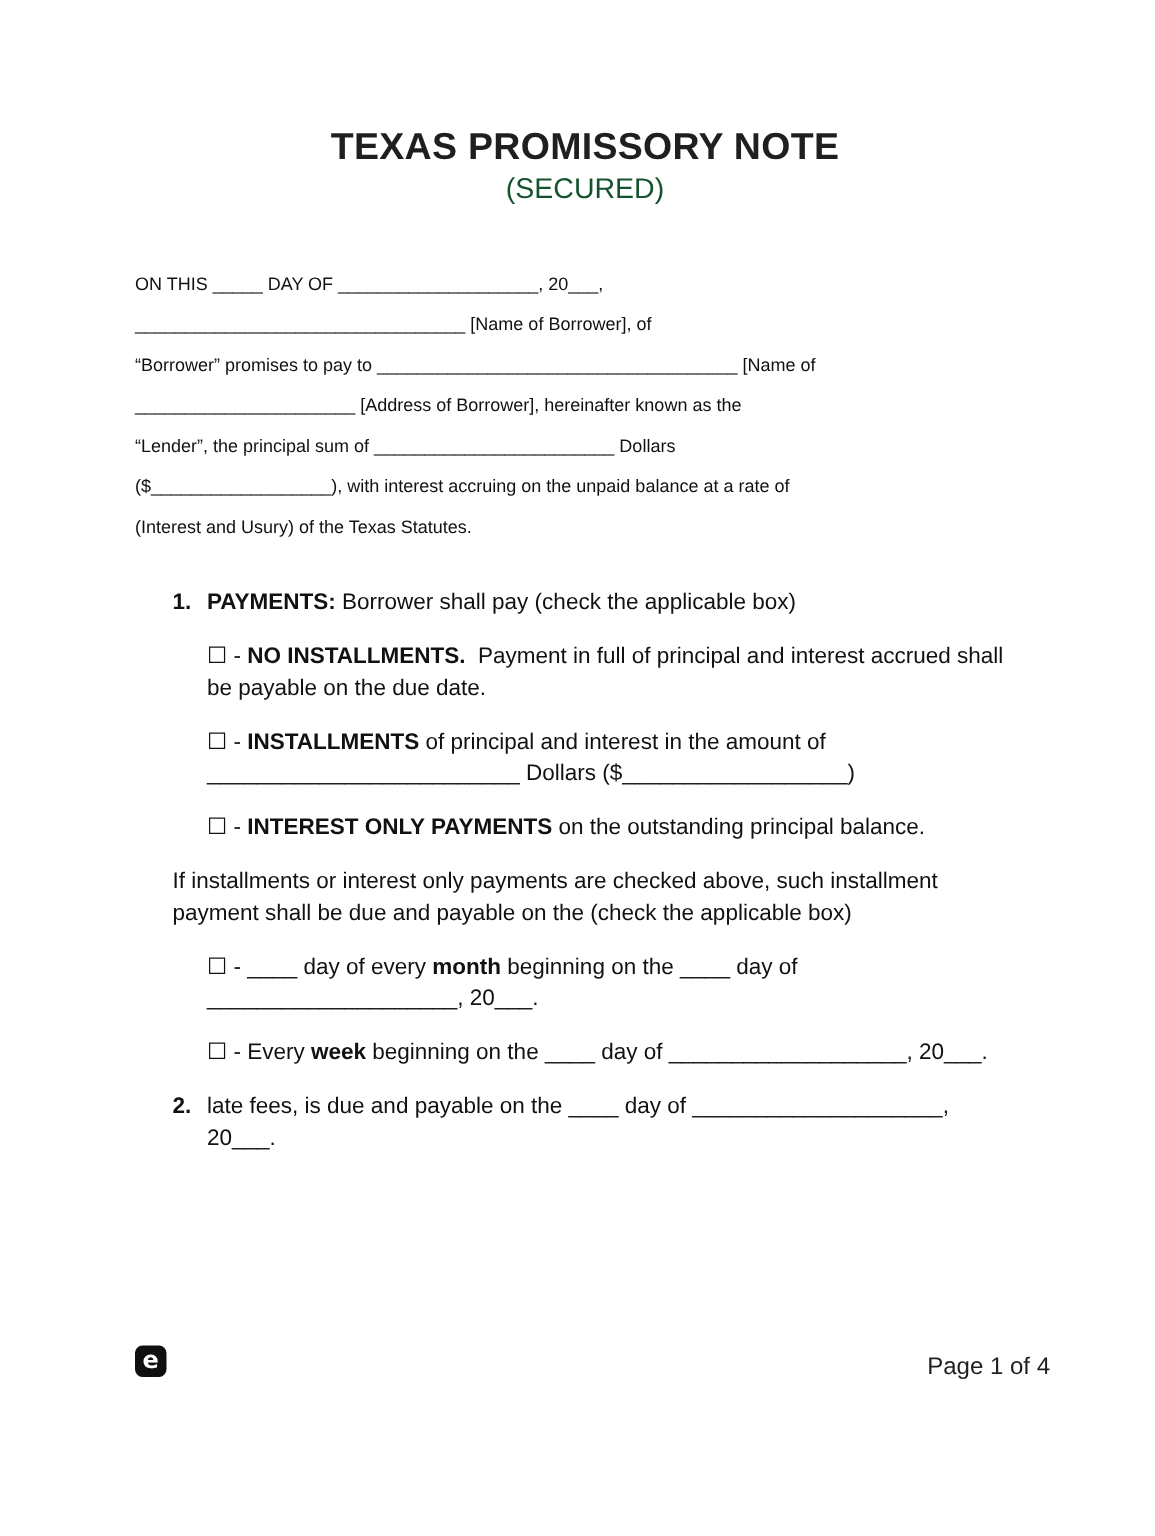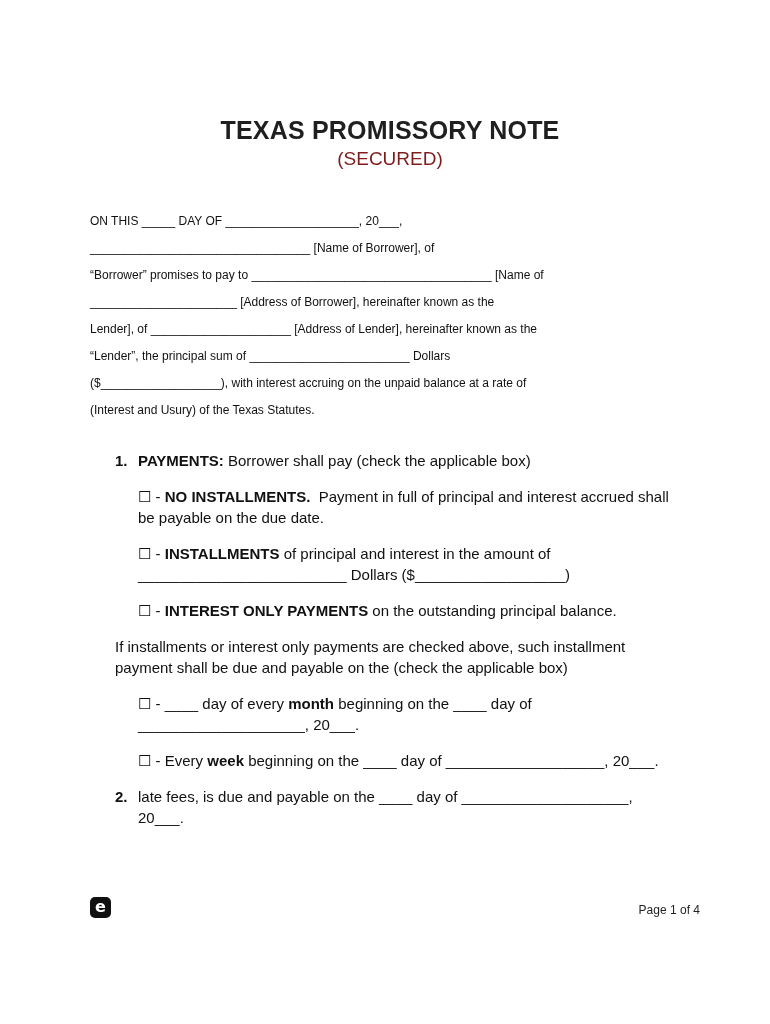--- a/index.html
+++ b/index.html
@@ -6,32 +6,32 @@
   .page {
     position:relative;
     width:770px; height:1024px;
     background:#ffffff;
     font-family:"Liberation Sans", sans-serif;
     color:#111;
     overflow:hidden;
   }
   .content { position:absolute; left:90px; top:0; width:600px; }
   .title {
-    margin-top:116px;
+    margin-top:84px;
     text-align:center;
     font-size:25px;
     font-weight:bold;
     color:#1f1f1f;
     letter-spacing:0.2px;
   }
   .subtitle {
     margin-top:3px;
     text-align:center;
     font-size:19px;
-    color:#7f1d1d;
+    color:#14532d;
   }
   .intro { margin-top:38px; font-size:12px; line-height:27px; }
   .line { white-space:pre; }
   .list { font-size:15px; line-height:21px; }
   .row { display:flex; margin-left:25px; }
   .sec1head { margin-top:26px; }
   .sec2 { margin-top:15px; }
   .num { flex:0 0 23px; font-weight:bold; }
   .rowbody { flex:1; }
   .option { margin-left:48px; margin-top:15px; }
@@ -41,38 +41,37 @@
     position:absolute; left:90px; top:897px;
     width:21px; height:21px;
     background:#101010; color:#ffffff;
     border-radius:5px;
     font-family:"DejaVu Sans", sans-serif;
     font-weight:bold; font-size:16px; line-height:20px;
     text-align:center;
   }
   .pagenum {
     position:absolute; right:70px; top:903px;
-    font-size:12px; color:#1f1f1f;
+    font-size:16px; color:#1f1f1f;
   }
 </style>
 </head>
 <body>
 
 <div class="page">
   <div class="content">
 
     <div class="title">TEXAS PROMISSORY NOTE</div>
     <div class="subtitle">(SECURED)</div>
 
     <div class="intro">
         <div class="line"><span>ON THIS _____ DAY OF ____________________, 20___,</span></div>
         <div class="line"><span>_________________________________ [Name of Borrower], of</span></div>
         <div class="line"><span>“Borrower” promises to pay to ____________________________________ [Name of</span></div>
         <div class="line"><span>______________________ [Address of Borrower], hereinafter known as the</span></div>
-        <div class="line"><span>Lender], of _____________________ [Address of Lender], hereinafter known as the</span></div>
         <div class="line"><span>“Lender”, the principal sum of ________________________ Dollars</span></div>
         <div class="line"><span>($__________________), with interest accruing on the unpaid balance at a rate of</span></div>
         <div class="line"><span>(Interest and Usury) of the Texas Statutes.</span></div>
       </div>
 
     <div class="list">
 
       <div class="row sec1head">
         <span class="num">1.</span>
         <div class="rowbody">

